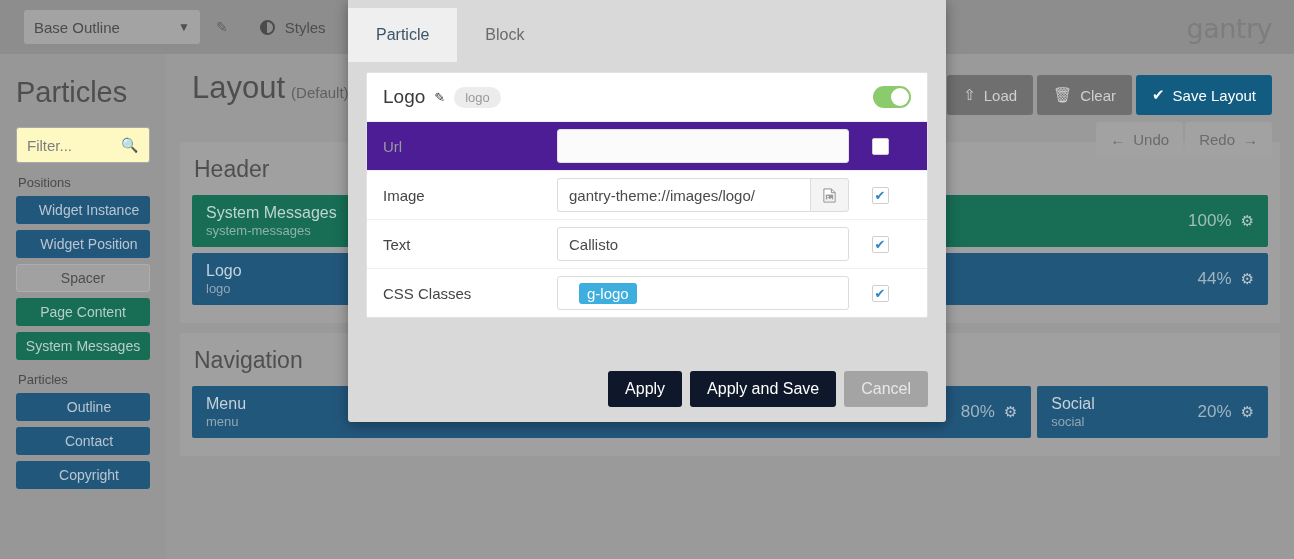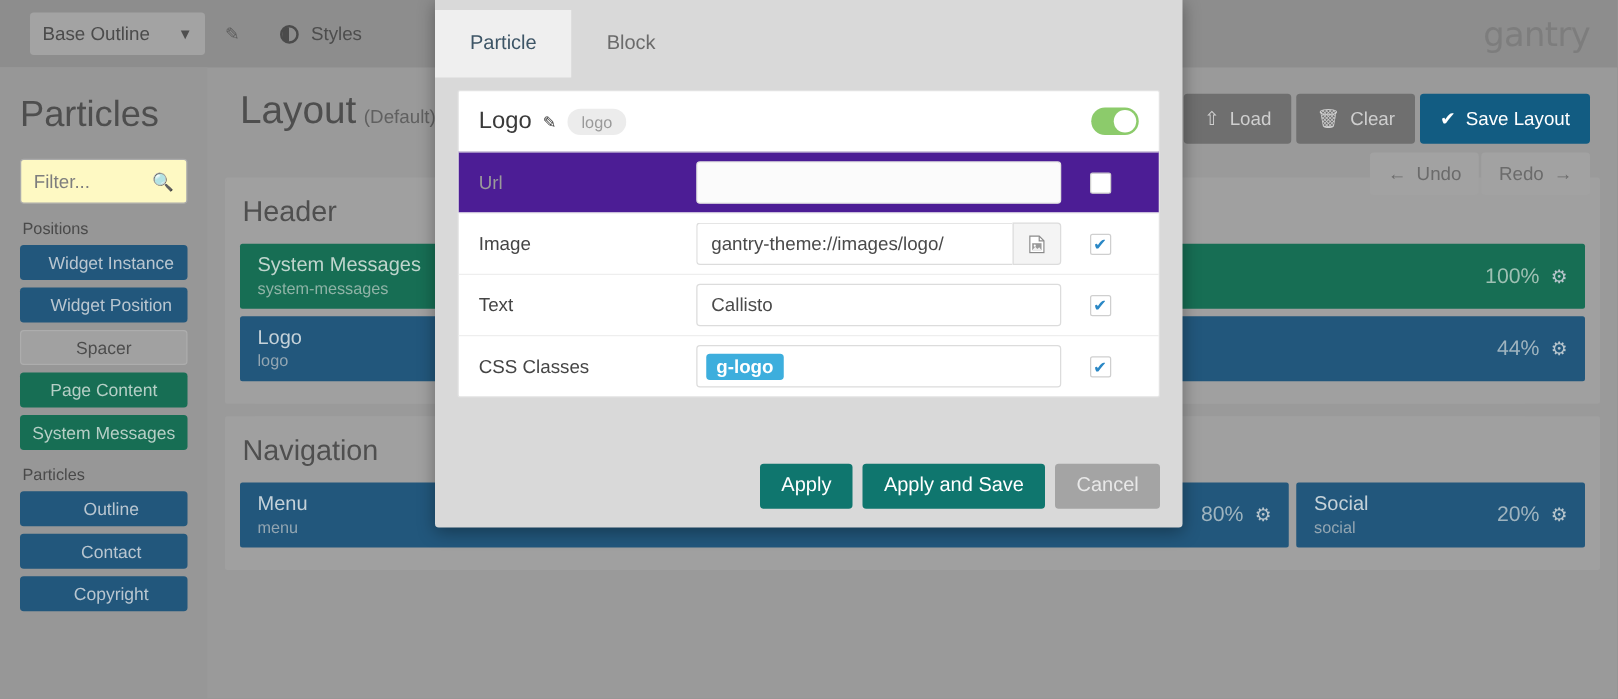--- a/index.html
+++ b/index.html
@@ -17,21 +17,21 @@
     background: #9a9a9a;
   }
 
   
   .topbar {
     position: absolute; top: 0; left: 0; right: 0; height: 54px;
     background: #8d8d8d;
     display: flex; align-items: center;
   }
   .outline-select {
-    margin-left: 24px; width: 140px; height: 34px;
+    margin-left: 24px; width: 176px; height: 34px;
     background: #a3a3a3; border: none; border-radius: 3px;
     color: #4b4b4b; font-size: 15px;
     display: flex; align-items: center; padding: 0 10px;
     justify-content: space-between;
   }
   .outline-select .chev { font-size: 12px; color: #4f4f4f; }
   .pencil-top { margin-left: 16px; color: #5d5d5d; font-size: 14px; }
   .styles-group { margin-left: 32px; display: flex; align-items: center; gap: 10px; color: #4b4b4b; }
   .contrast-icon {
     width: 15px; height: 15px; border-radius: 50%;
@@ -159,38 +159,38 @@
     flex: 1; height: 34px; border: 1px solid #dcdcdc; border-radius: 3px;
     background: #fff; display: flex; align-items: center; padding: 0 11px;
     font-size: 15px; color: #4a4a4a;
   }
   .frow.disabled .txt { background: #fbfbfb; border-color: #e3e3e3; }
   .txt.joined { border-radius: 3px 0 0 3px; border-right: none; overflow: hidden; white-space: nowrap; }
   .pickbtn {
     width: 39px; height: 34px; border: 1px solid #dcdcdc; border-radius: 0 3px 3px 0;
     background: #f4f4f4; display: flex; align-items: center; justify-content: center;
   }
-  .tagwrap { padding: 0 7px; font-weight: bold; }
+  .tagwrap { padding: 0 21px; }
   .tag {
     background: #3daedd; color: #fff; font-size: 15px;
     padding: 2px 8px; border-radius: 3px;
   }
   .cbox-cell { width: 62px; display: flex; justify-content: center; }
   .cbox {
     width: 17px; height: 17px; border: 1px solid #cfcfcf; border-radius: 2px;
     background: #fff; display: flex; align-items: center; justify-content: center;
     color: #2a87c5; font-size: 13px; line-height: 1;
   }
   .modal-foot {
     height: 66px; display: flex; align-items: center; justify-content: flex-end;
     gap: 8px; padding: 0 18px;
   }
   .mbtn {
     height: 36px; padding: 0 17px; border-radius: 3px; border: none;
-    font-size: 16px; color: #fff; background: #0f766e;
+    font-size: 16px; color: #fff; background: #0f172a;
     font-family: "Liberation Sans", sans-serif;
   }
   .mbtn.grey { background: #a4a4a4; color: #e8e8e8; }
 </style>
 </head>
 <body>
 
 <div id="app">
 
   <div class="topbar">

